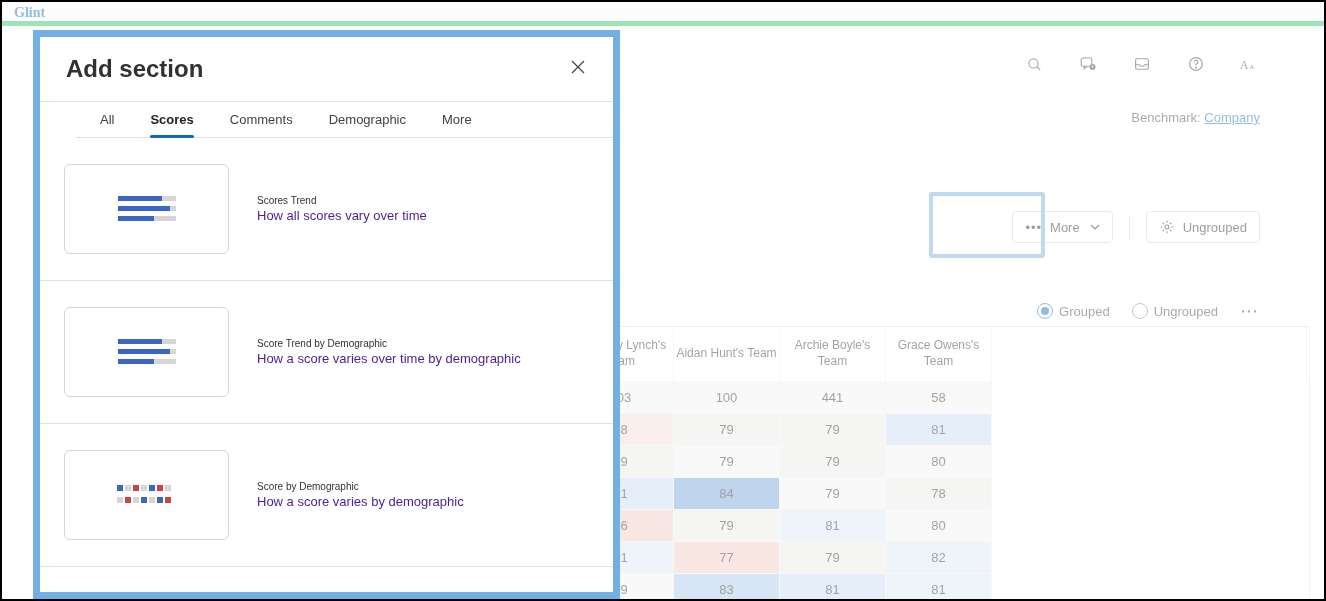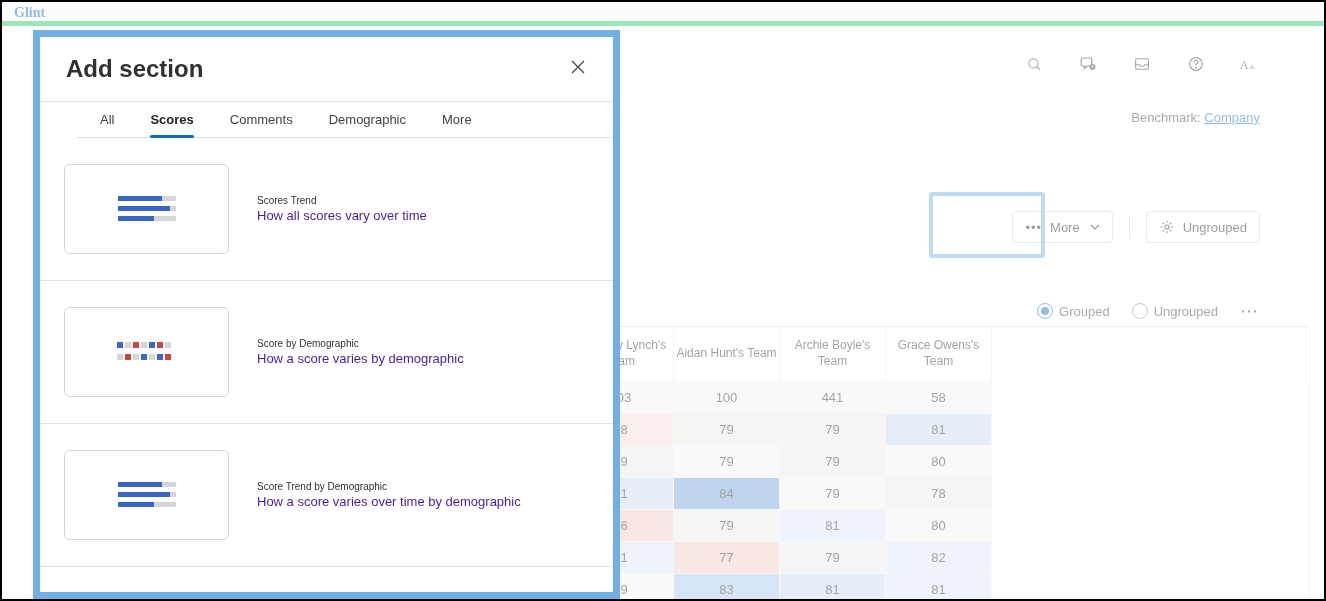--- a/index.html
+++ b/index.html
@@ -337,20 +337,36 @@
             <rect x="36" y="22" width="22" height="5" fill="#d6d6d6"></rect>
           </svg>
         </div>
         <div>
           <div class="title">Scores Trend</div>
           <div class="desc">How all scores vary over time</div>
         </div>
       </div>
       <div class="card">
         <div class="thumb">
+          <svg width="58" height="30" viewBox="0 0 58 30">
+            <rect x="0" y="2" width="44" height="5" fill="#3b66c4"></rect>
+            <rect x="44" y="2" width="14" height="5" fill="#d6d6d6"></rect>
+            <rect x="0" y="12" width="52" height="5" fill="#3b66c4"></rect>
+            <rect x="52" y="12" width="6" height="5" fill="#d6d6d6"></rect>
+            <rect x="0" y="22" width="36" height="5" fill="#3b66c4"></rect>
+            <rect x="36" y="22" width="22" height="5" fill="#d6d6d6"></rect>
+          </svg>
+        </div>
+        <div>
+          <div class="title">Score Trend by Demographic</div>
+          <div class="desc">How a score varies over time by demographic</div>
+        </div>
+      </div>
+      <div class="card">
+        <div class="thumb">
           <svg width="60" height="24" viewBox="0 0 60 24">
             <rect x="0" y="2" width="6" height="6" fill="#3b66c4"></rect>
             <rect x="8" y="2" width="6" height="6" fill="#d6d6d6"></rect>
             <rect x="16" y="2" width="6" height="6" fill="#c44"></rect>
             <rect x="24" y="2" width="6" height="6" fill="#d6d6d6"></rect>
             <rect x="32" y="2" width="6" height="6" fill="#3b66c4"></rect>
             <rect x="40" y="2" width="6" height="6" fill="#c44"></rect>
             <rect x="48" y="2" width="6" height="6" fill="#d6d6d6"></rect>
             <rect x="0" y="14" width="6" height="6" fill="#d6d6d6"></rect>
             <rect x="8" y="14" width="6" height="6" fill="#c44"></rect>
@@ -359,30 +375,14 @@
             <rect x="32" y="14" width="6" height="6" fill="#d6d6d6"></rect>
             <rect x="40" y="14" width="6" height="6" fill="#3b66c4"></rect>
             <rect x="48" y="14" width="6" height="6" fill="#c44"></rect>
           </svg>
         </div>
         <div>
           <div class="title">Score by Demographic</div>
           <div class="desc">How a score varies by demographic</div>
         </div>
       </div>
-      <div class="card">
-        <div class="thumb">
-          <svg width="58" height="30" viewBox="0 0 58 30">
-            <rect x="0" y="2" width="44" height="5" fill="#3b66c4"></rect>
-            <rect x="44" y="2" width="14" height="5" fill="#d6d6d6"></rect>
-            <rect x="0" y="12" width="52" height="5" fill="#3b66c4"></rect>
-            <rect x="52" y="12" width="6" height="5" fill="#d6d6d6"></rect>
-            <rect x="0" y="22" width="36" height="5" fill="#3b66c4"></rect>
-            <rect x="36" y="22" width="22" height="5" fill="#d6d6d6"></rect>
-          </svg>
-        </div>
-        <div>
-          <div class="title">Score Trend by Demographic</div>
-          <div class="desc">How a score varies over time by demographic</div>
-        </div>
-      </div>
     </div>
 </div>
 
 </body></html>

